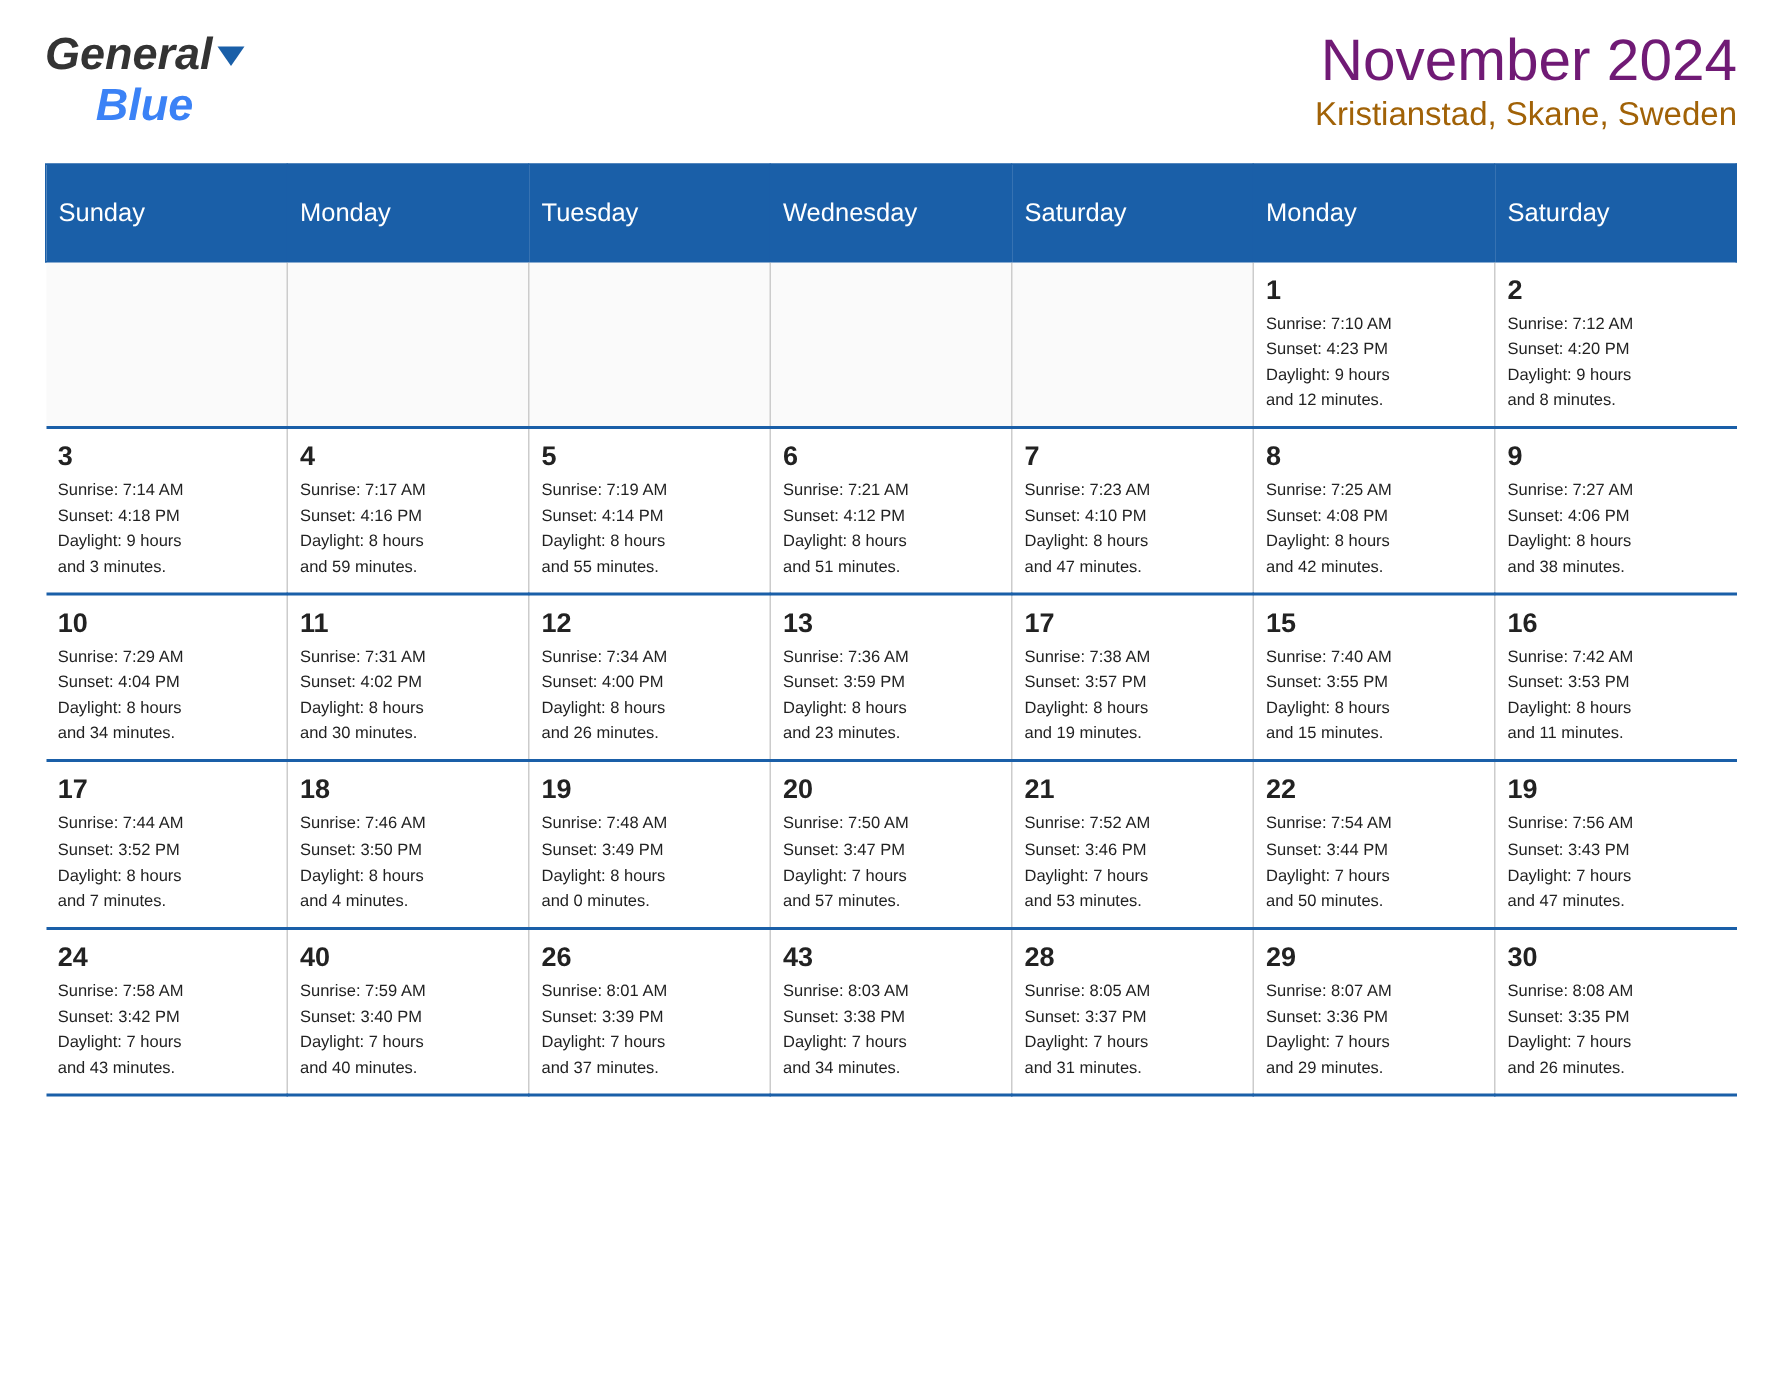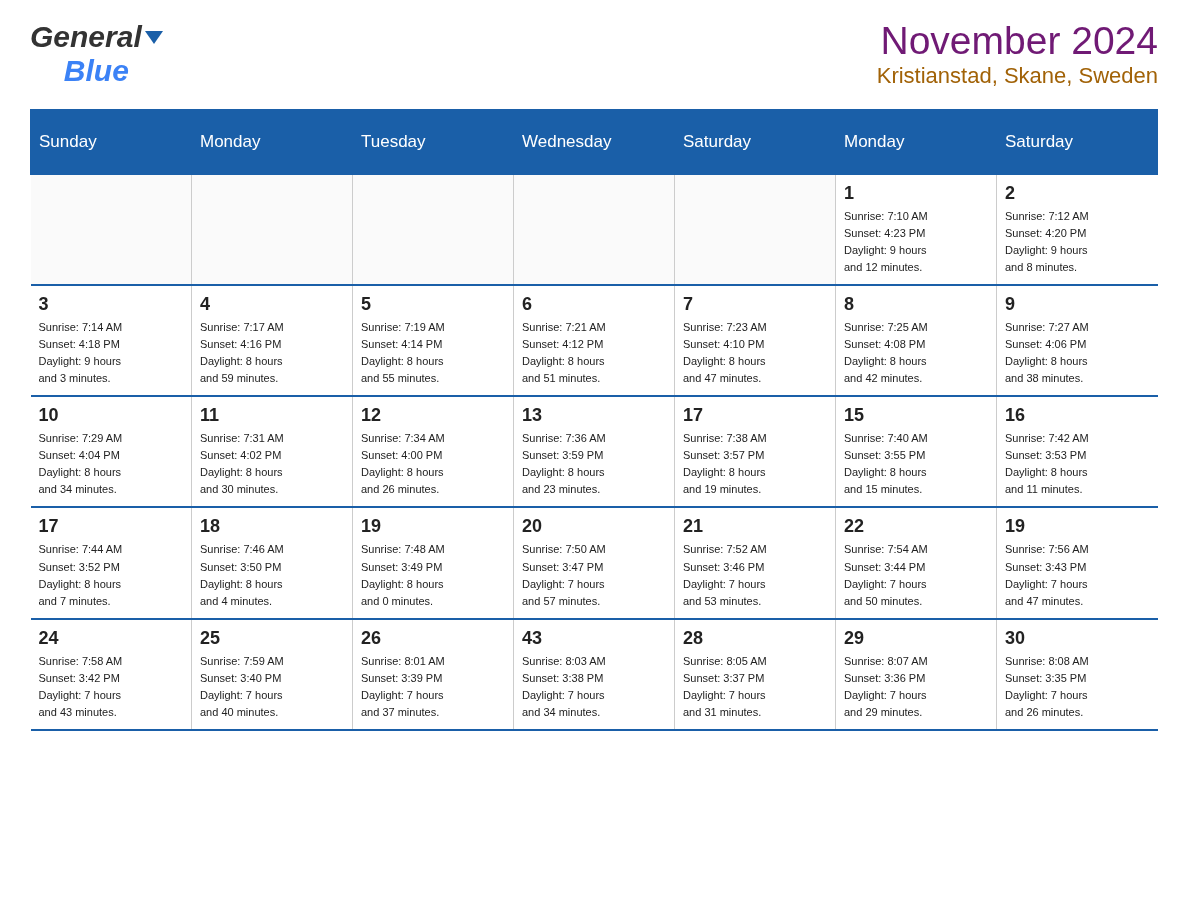--- a/index.html
+++ b/index.html
@@ -237,21 +237,21 @@
           <div class="day-number">19</div>
           <div class="day-info">Sunrise: 7:56 AM<br>Sunset: 3:43 PM<br>Daylight: 7 hours<br>and 47 minutes.</div>
         </td>
       </tr>
       <tr>
         <td>
           <div class="day-number">24</div>
           <div class="day-info">Sunrise: 7:58 AM<br>Sunset: 3:42 PM<br>Daylight: 7 hours<br>and 43 minutes.</div>
         </td>
         <td>
-          <div class="day-number">25</div>
+          <div class="day-number">40</div>
           <div class="day-info">Sunrise: 7:59 AM<br>Sunset: 3:40 PM<br>Daylight: 7 hours<br>and 40 minutes.</div>
         </td>
         <td>
           <div class="day-number">26</div>
           <div class="day-info">Sunrise: 8:01 AM<br>Sunset: 3:39 PM<br>Daylight: 7 hours<br>and 37 minutes.</div>
         </td>
         <td>
           <div class="day-number">43</div>
           <div class="day-info">Sunrise: 8:03 AM<br>Sunset: 3:38 PM<br>Daylight: 7 hours<br>and 34 minutes.</div>
         </td>

